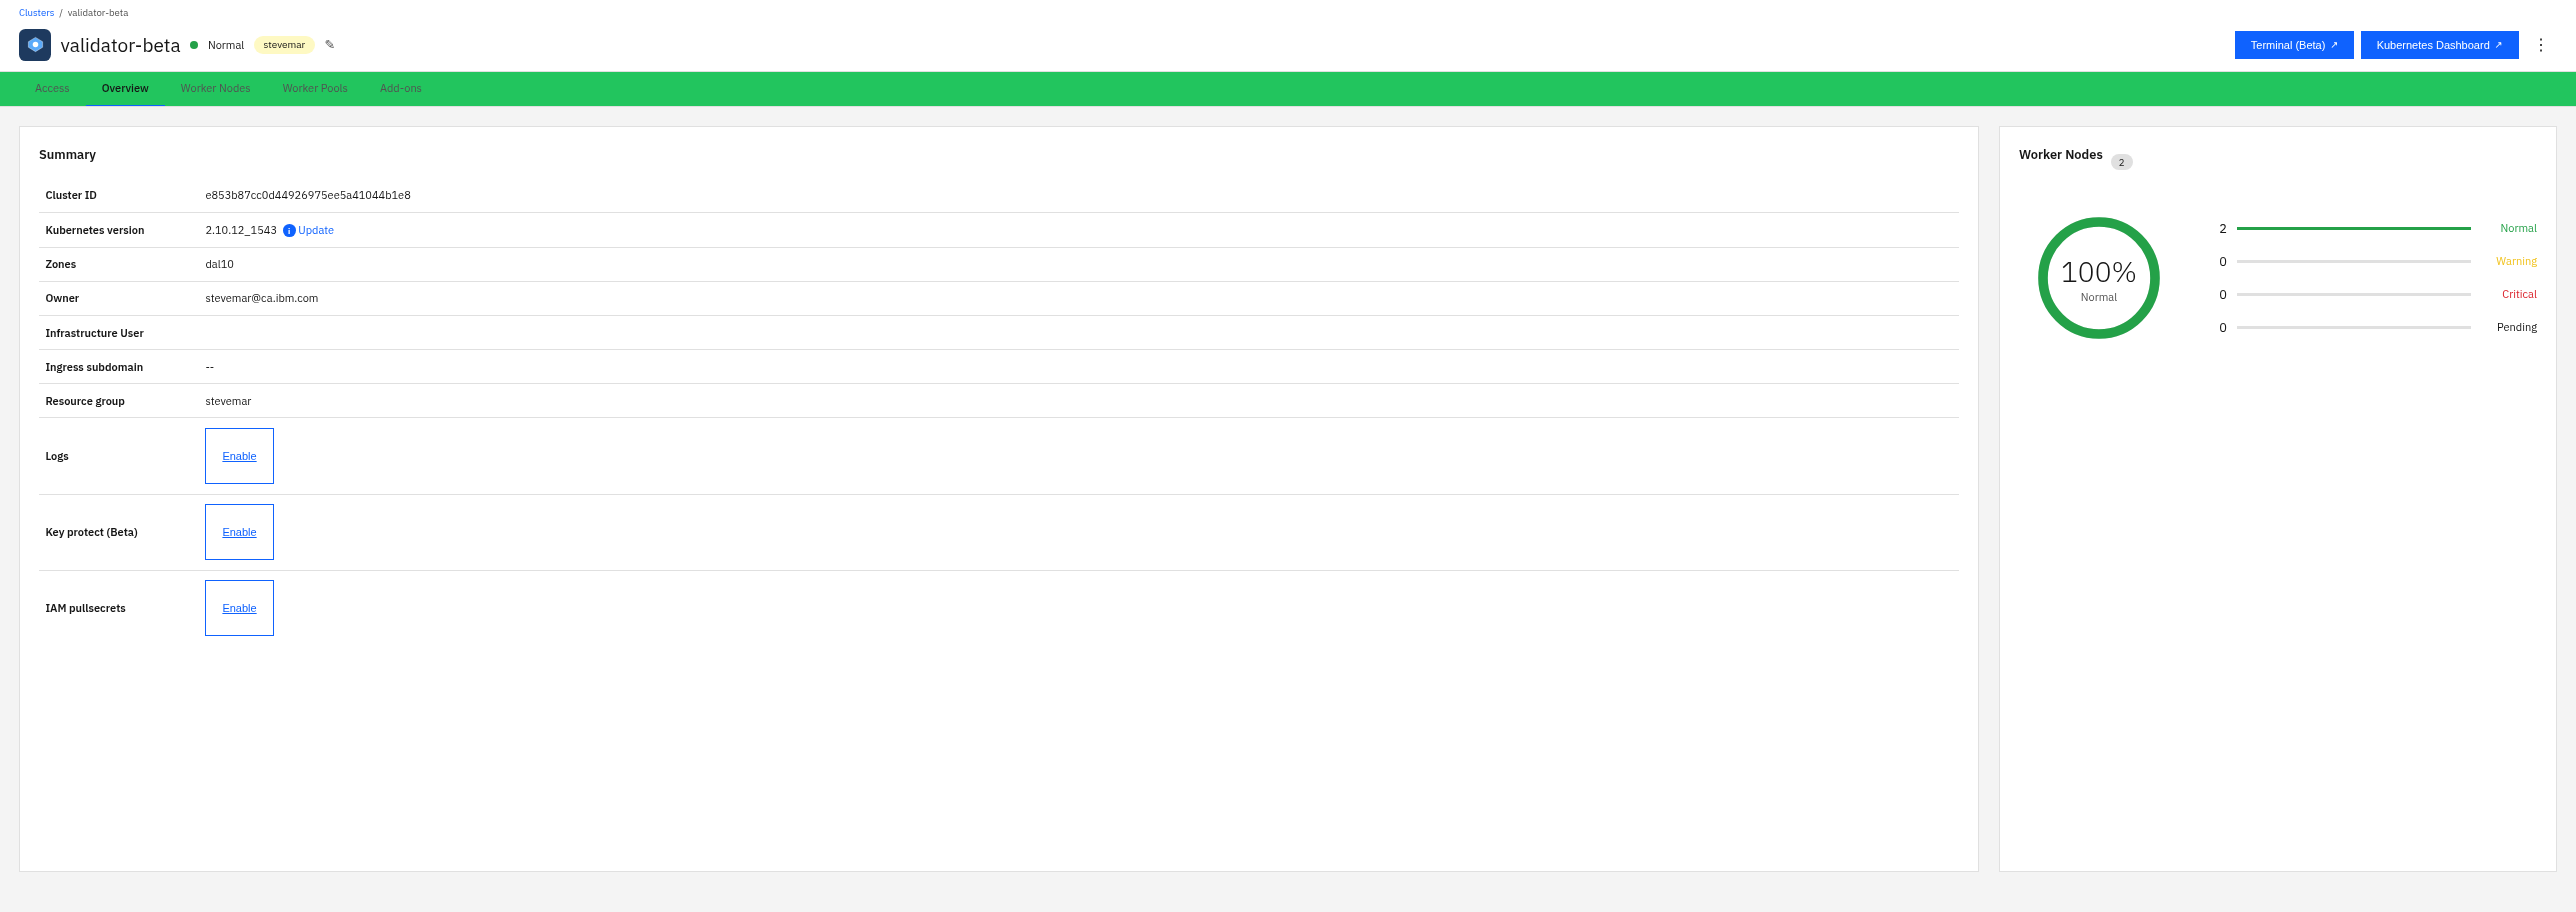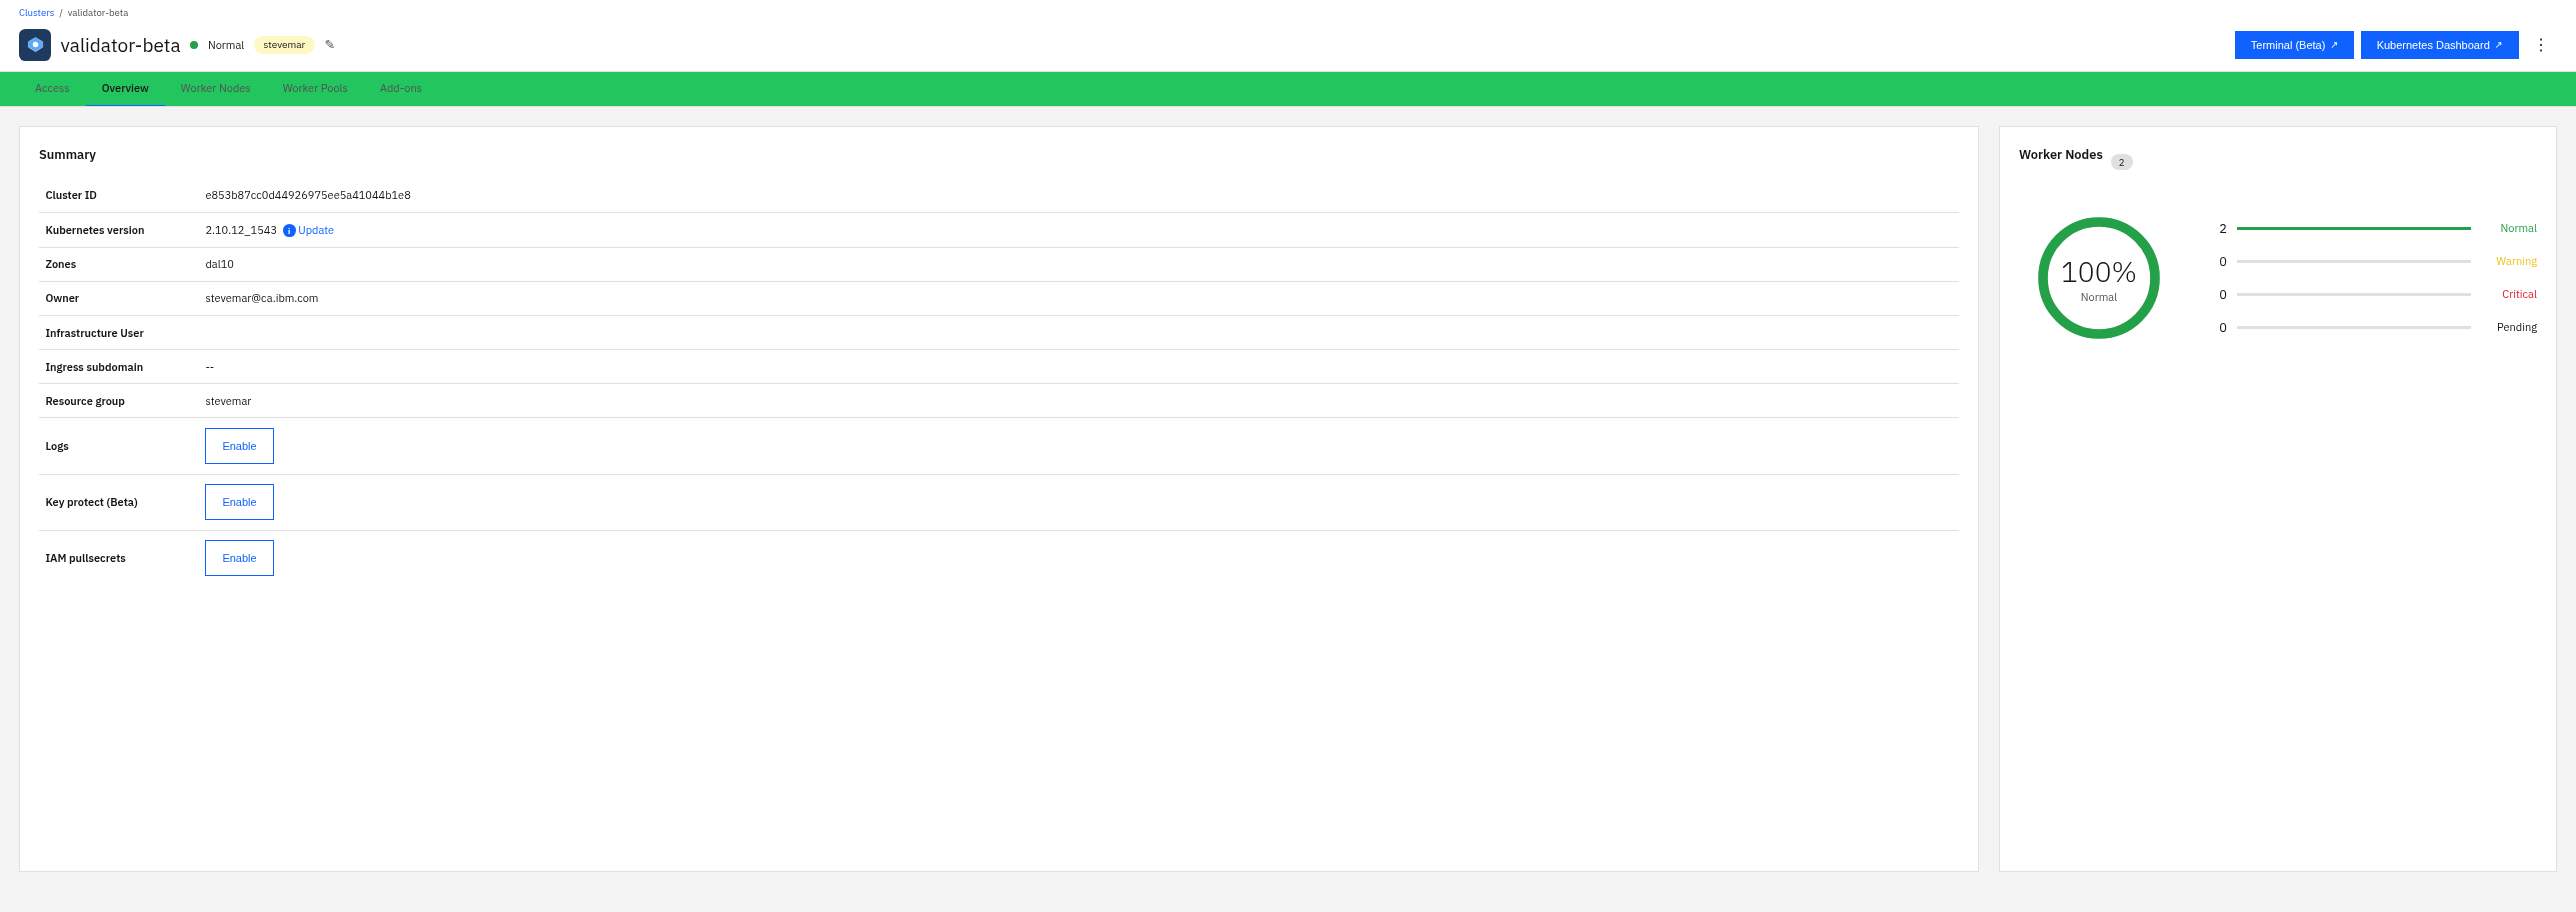--- a/index.html
+++ b/index.html
@@ -166,23 +166,24 @@
       border-radius: 50%;
       font-size: 8px;
       font-weight: bold;
       margin-left: 3.2px;
       cursor: pointer;
     }
     .enable-btn {
       border: 0.8px solid #0f62fe;
       color: #0f62fe;
       background: #fff;
-      padding: 11px 16px;
+      padding: 21px 16px;
       font-size: 11px;
       cursor: pointer;
+      text-decoration: underline;
     }
 
     
     .worker-panel {
       background: #fff;
       border: 0.8px solid #e0e0e0;
       width: 558px;
       padding: 19px;
       flex-shrink: 0;
     }

